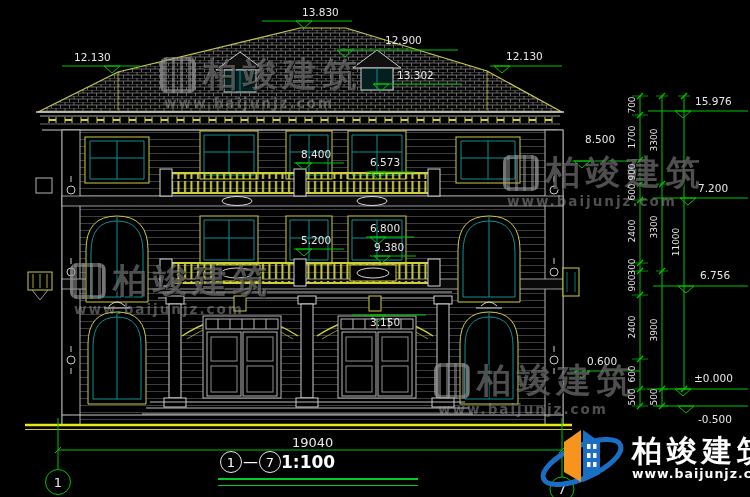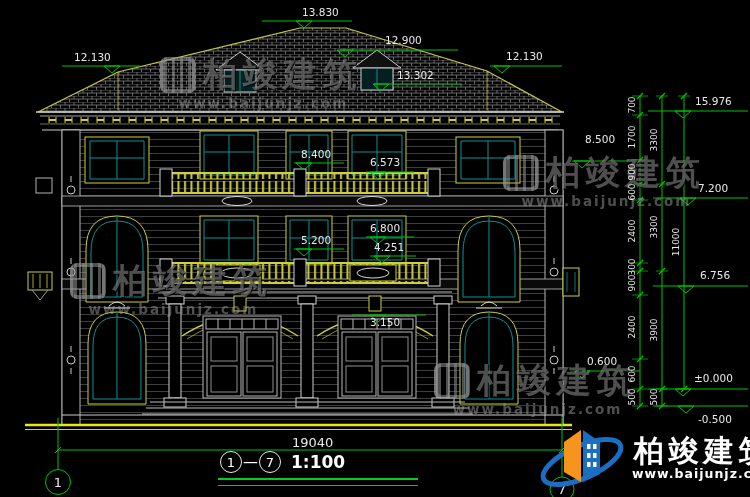--- a/index.html
+++ b/index.html
@@ -1,36 +1,36 @@
 <!DOCTYPE html>
 <html><head>
 <meta charset="utf-8">
 <style>
   html,body{margin:0;padding:0;background:#000;}
   #stage{position:relative;width:750px;height:497px;background:#000;overflow:hidden;
-         font-family:"DejaVu Sans",sans-serif;text-align:center;}
+         font-family:"DejaVu Sans",sans-serif;}
   svg.cad{position:absolute;left:0;top:0;}
   .lbl{position:absolute;color:#e9e9e9;font-size:10.5px;line-height:1;white-space:nowrap;z-index:6;}
   .vlbl{position:absolute;color:#e9e9e9;font-size:9px;line-height:1;white-space:nowrap;z-index:6;
         transform:translate(-50%,-50%) rotate(-90deg);}
   .axis-num{position:absolute;color:#e9e9e9;font-size:13px;z-index:6;transform:translate(-50%,-50%);}
   
   .wm{position:absolute;color:rgba(152,152,152,0.52);z-index:5;}
   .wm-row{display:flex;align-items:center;gap:7px;}
   .wm-glyph{width:28px;height:28px;border:4px solid rgba(152,152,152,0.52);border-radius:7px;
             background:repeating-linear-gradient(90deg,rgba(152,152,152,0.52) 0 3px,transparent 3px 8px);}
   .wm-brand{font-size:34px;font-weight:700;letter-spacing:6px;text-shadow:1px 1px 0 rgba(0,0,0,.7);}
   .wm-url{font-size:13.5px;font-weight:700;letter-spacing:2px;margin:-3px 0 0 4px;}
   
   .title-bar{position:absolute;display:flex;align-items:center;color:#fff;z-index:6;}
   .axis-circle{width:20px;height:20px;border:1.6px solid #e9e9e9;border-radius:50%;
                display:inline-flex;align-items:center;justify-content:center;font-size:13px;flex:0 0 auto;}
   .title-dash{font-size:15px;margin:0 1px;}
   .title-text{font-size:23px;font-weight:700;margin-left:3px;letter-spacing:1px;}
-  .title-scale{font-size:17px;font-weight:700;margin-left:10px;}
+  .title-scale{font-size:17px;font-weight:700;}
   .title-underline{position:absolute;left:218px;top:478px;width:200px;height:5px;z-index:6;
                    border-top:2.5px solid #00cc22;border-bottom:1.5px solid #00cc22;}
   
   .brandlogo{position:absolute;left:536px;top:420px;display:flex;align-items:center;gap:4px;z-index:8;}
   .brand-name{font-size:30px;font-weight:800;color:#fff;letter-spacing:5px;line-height:1.05;}
   .brand-url{font-size:12.5px;font-weight:700;color:#fff;letter-spacing:1px;margin-top:0;}
 </style>
 </head>
 <body>
 
@@ -232,21 +232,21 @@
 
 <span class="lbl" style="left:302px;top:7px">13.830</span>
 <span class="lbl" style="left:74px;top:52px">12.130</span>
 <span class="lbl" style="left:385px;top:35px">12.900</span>
 <span class="lbl" style="left:397px;top:70px">13.302</span>
 <span class="lbl" style="left:506px;top:51px">12.130</span>
 <span class="lbl" style="left:301px;top:149px">8.400</span>
 <span class="lbl" style="left:370px;top:157px">6.573</span>
 <span class="lbl" style="left:370px;top:223px">6.800</span>
 <span class="lbl" style="left:301px;top:235px">5.200</span>
-<span class="lbl" style="left:374px;top:242px">4.251</span>
+<span class="lbl" style="left:374px;top:242px">9.380</span>
 <span class="lbl" style="left:370px;top:317px">3.150</span>
 <span class="lbl" style="left:695px;top:96px">15.976</span>
 <span class="lbl" style="left:585px;top:134px">8.500</span>
 <span class="lbl" style="left:698px;top:183px">7.200</span>
 <span class="lbl" style="left:700px;top:270px">6.756</span>
 <span class="lbl" style="left:587px;top:356px">0.600</span>
 <span class="lbl" style="left:694px;top:373px">±0.000</span>
 <span class="lbl" style="left:698px;top:414px">-0.500</span>
 <span class="lbl" style="left:292px;top:436px;font-size:13px">19040</span>
 

